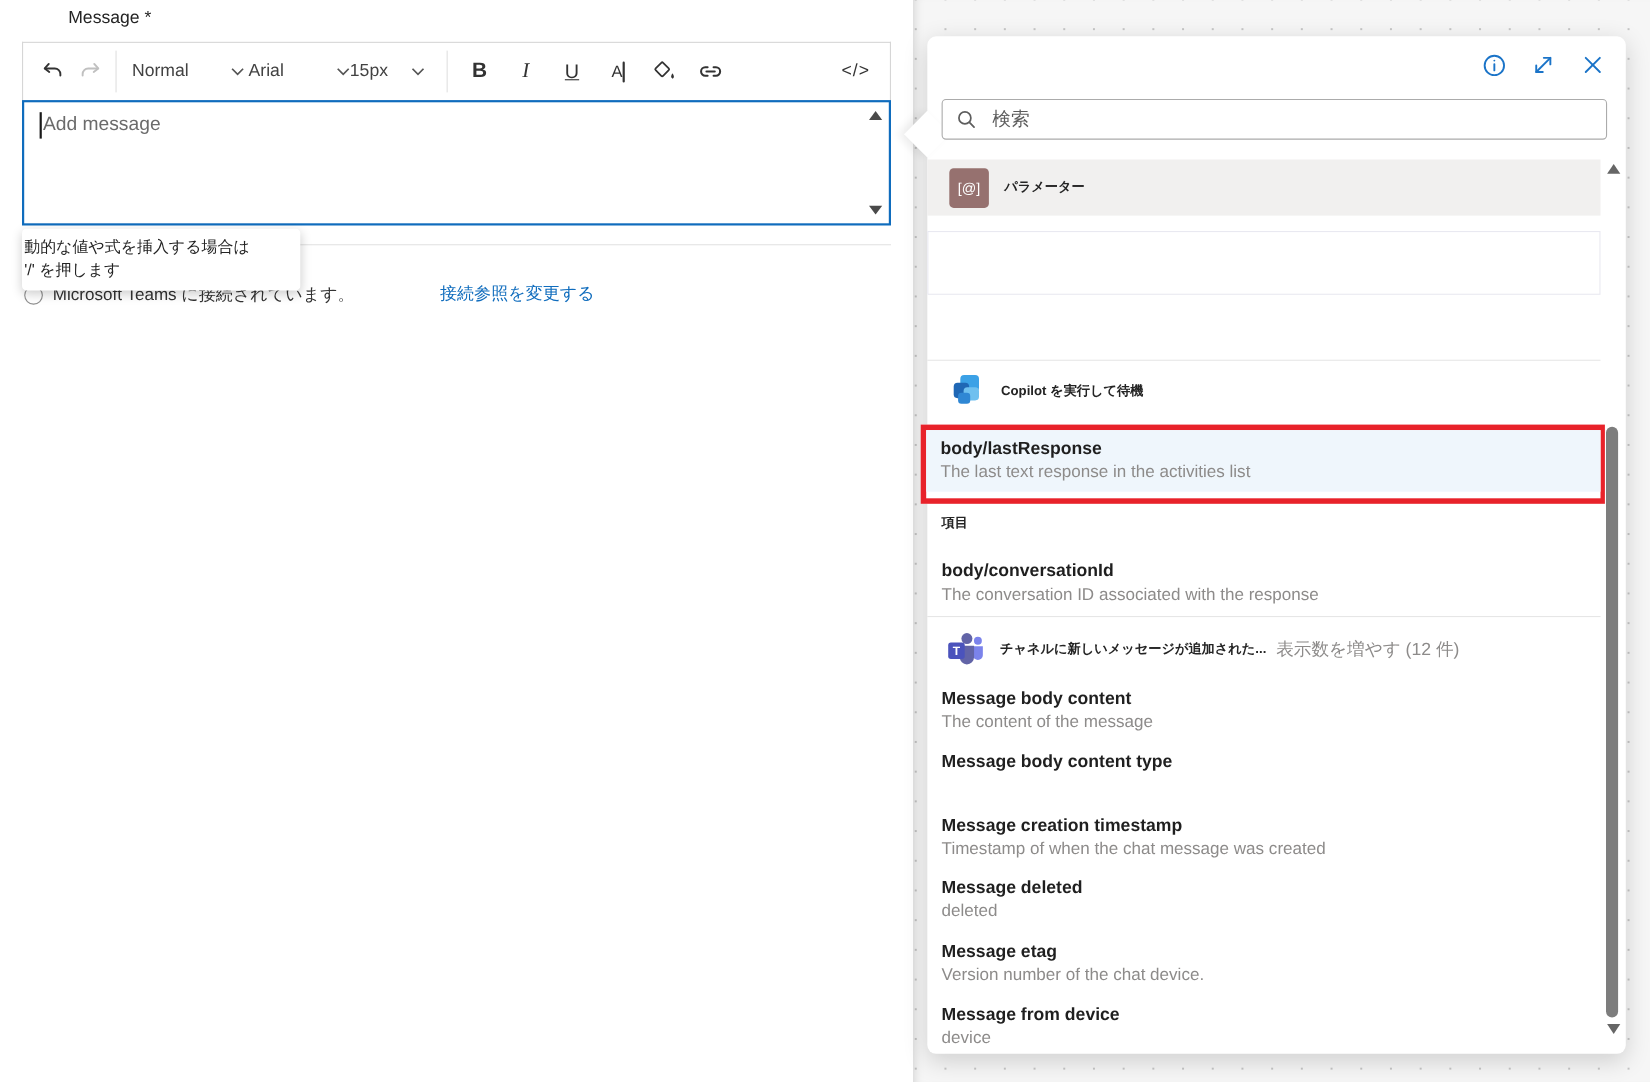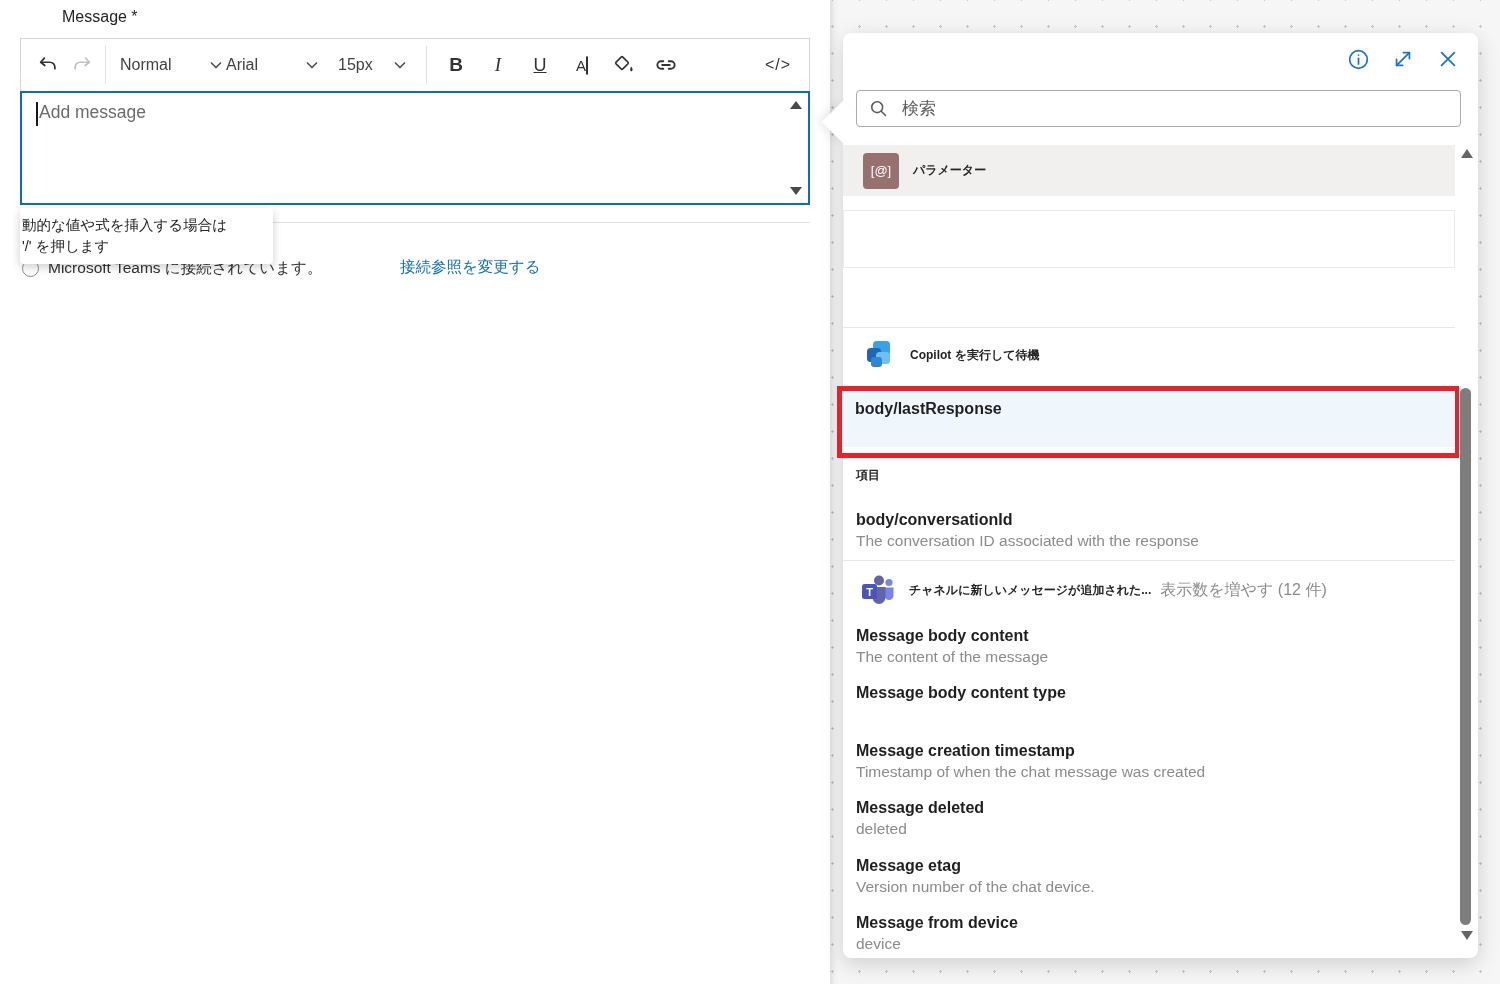--- a/index.html
+++ b/index.html
@@ -22,21 +22,21 @@
     position:absolute; left:20px; top:38px; width:790px; height:53px;
     border:1px solid #d6d6d6; border-bottom:none; background:#fff;
     display:flex; align-items:center;
   }
   .tb-btn { display:flex; align-items:center; justify-content:center; height:40px; min-width:34px; cursor:pointer; color:#333; }
   .tb-sep { width:1px; height:38px; background:#e0e0e0; margin:0 6px; }
   .tb-dd { display:flex; align-items:center; font-size:16px; color:#424242; cursor:pointer; }
   .tb-dd .chev { margin-left:10px; }
   .dd-normal { margin-left:8px; width:90px; justify-content:space-between;gap:28px; }
   .dd-font   { margin-left:16px; width:92px; justify-content:space-between; }
-  .dd-size   { margin-left:20px; width:68px; justify-content:space-between; margin-right:14px; }
+  .dd-size   { width:68px; justify-content:space-between; margin-right:14px; }
   .b-glyph { font-weight:700; font-size:19px; }
   .i-glyph { font-style:italic; font-family:"Liberation Serif", serif; font-size:19px; }
   .u-glyph { text-decoration:underline; font-size:18px; }
   .fc-glyph { font-size:15px; line-height:13px; text-align:center; }
   .fc-bar { width:16px; height:7px; border:1.4px solid #333; border-radius:2px; margin-top:2px; }
   .code-btn { position:absolute; right:14px; font-size:16px; letter-spacing:1px; color:#333; }
   .textbox {
     position:absolute; left:20px; top:91px; width:790px; height:114px;
     border:2px solid #0f6cbd; background:#fff;
   }
@@ -266,20 +266,21 @@
         <rect x="13" y="13" width="14" height="12" rx="3.5" fill="#6fc0ef"></rect>
         <rect x="8" y="18" width="11" height="10" rx="3" fill="#2f87d4"></rect>
       </svg>
     </span>
     <span class="section-title">Copilot を実行して待機</span>
   </div>
 
   <div class="sel-wrap">
     <div class="sel-row">
       <div class="item-title">body/lastResponse</div>
+      <div class="item-desc">The last text response in the activities list</div>
     </div>
   </div>
 
   <div class="section-title lbl-items">項目</div>
 
   <div class="row-conv">
     <div class="item-title">body/conversationId</div>
     <div class="item-desc">The conversation ID associated with the response</div>
   </div>
 

